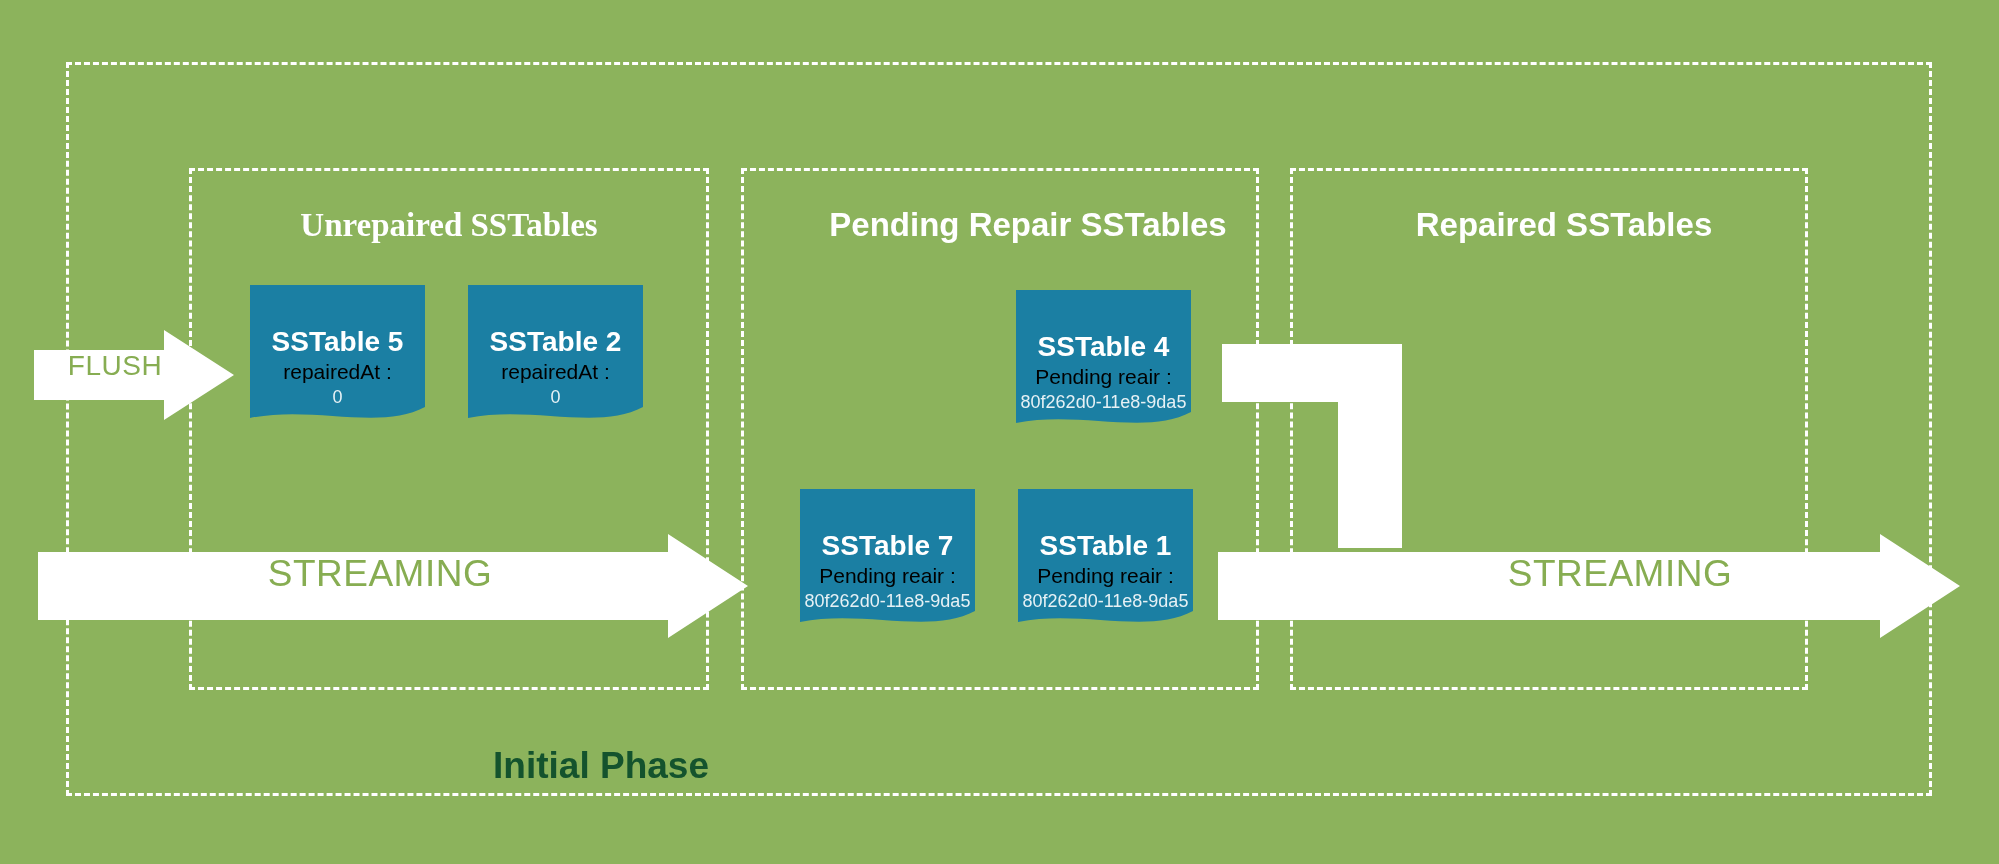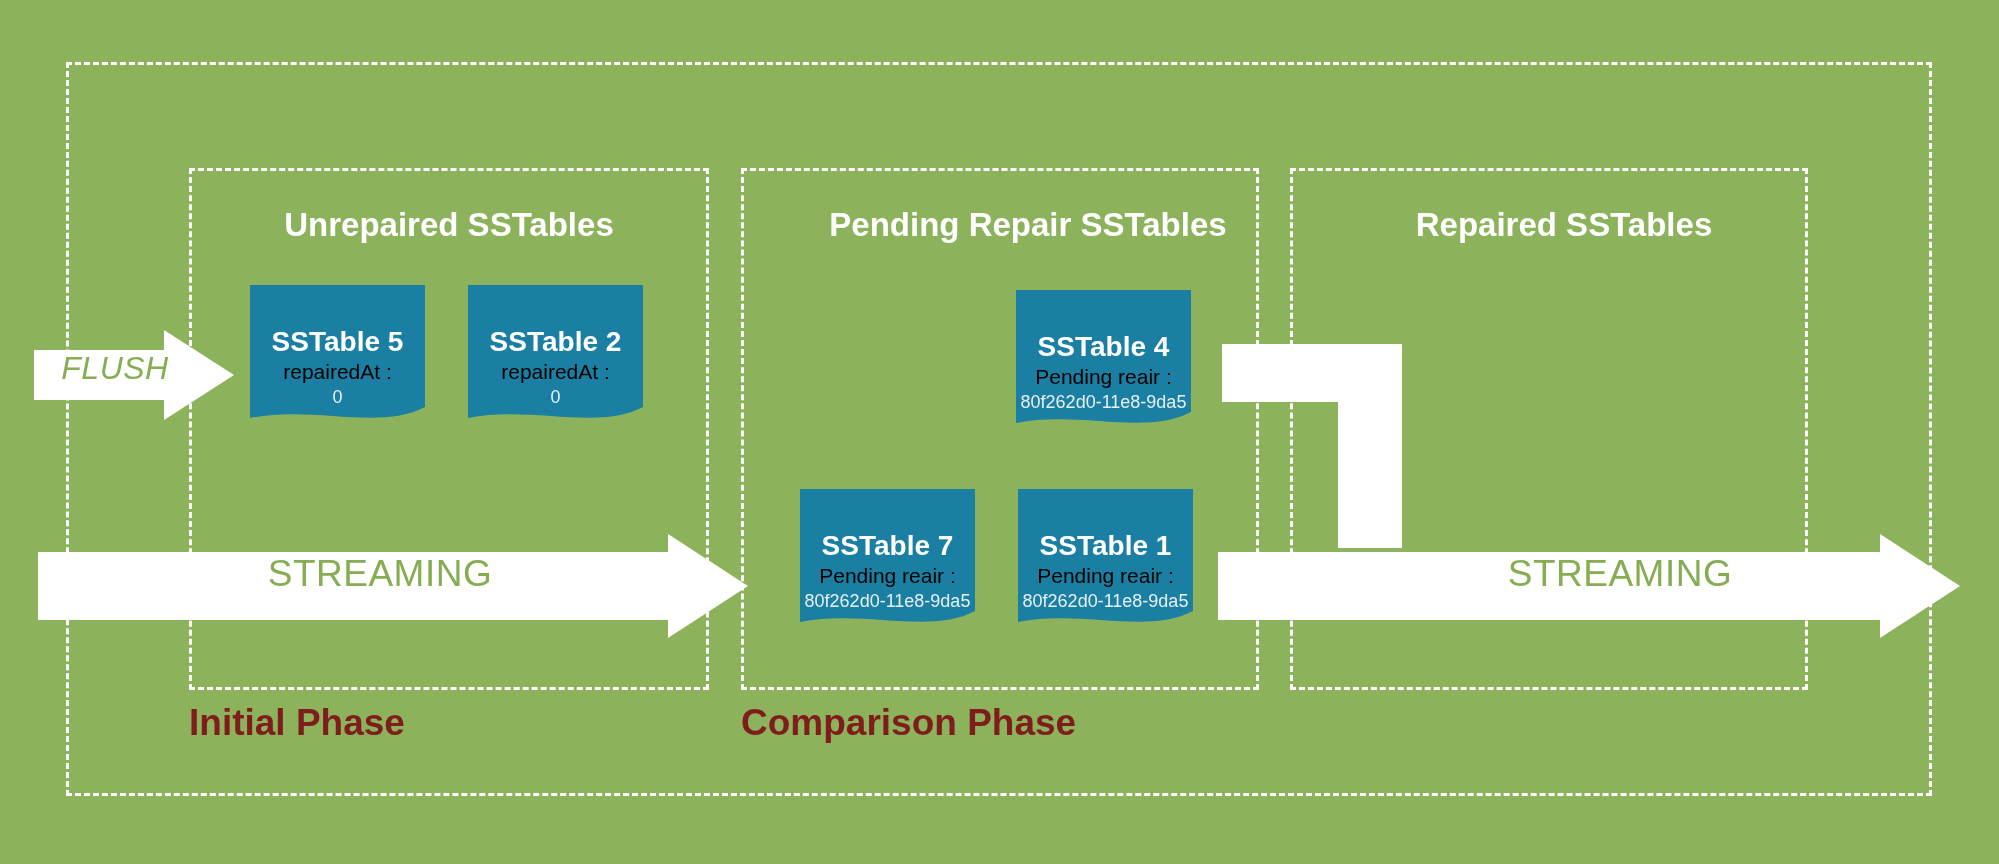--- a/index.html
+++ b/index.html
@@ -37,34 +37,34 @@
     position: absolute;
     top: 202px;
     height: 46px;
     line-height: 46px;
     color: #ffffff;
     font-size: 33px;
     font-weight: bold;
     text-align: center;
     white-space: nowrap;
   }
-  #header-unrepaired { left: 189px;  width: 520px; }
+  #header-unrepaired { left: 189px;  width: 520px; font-family: Liberation Serif, serif; }
   #header-pending    { left: 769px;  width: 518px; }
   #header-repaired   { left: 1290px; width: 518px; padding-left: 15px; }
 
   
   .phase-label {
     position: absolute;
-    top: 697px;
+    top: 740px;
     height: 52px;
     line-height: 52px;
-    color: #7f1d1d;
+    color: #14532d;
     font-size: 37px;
     font-weight: bold;
-    text-align: left;
+    text-align: right;
     white-space: nowrap;
   }
   #phase-initial      { left: 189px;  width: 520px; }
   #phase-comparison   { left: 741px;  width: 518px; }
   #phase-finalization { left: 1290px; width: 518px; }
 
   
   .white-shape { position: absolute; }
 
   #flush-arrow    { left: 34px;   top: 330px; width: 200px;  height: 90px; }
@@ -74,21 +74,21 @@
 
   .arrow-text {
     position: absolute;
     color: #87ad52;
     font-size: 37px;
     font-weight: normal;
     letter-spacing: 0.5px;
     white-space: nowrap;
     text-align: center;
   }
-  #flush-label    { left: 50px;  top: 350px; width: 130px; font-size: 32px; font-style: italic; }
+  #flush-label    { left: 50px;  top: 350px; width: 130px; font-size: 28px; }
   #stream-label-1 { left: 160px; top: 553px; width: 440px; }
   #stream-label-2 { left: 1400px;top: 553px; width: 440px; }
 
   
   .sstable {
     position: absolute;
     width: 175px;
     height: 150px;
   }
   .sstable .card-bg {
@@ -214,15 +214,14 @@
       <path d="M0,0 H175 V122 C130,146 62,120 0,133 Z" fill="#1b7fa3"></path>
     </svg>
     <div class="card-text">
       <span class="card-title">SSTable 1</span>
       <span class="card-sub">Pending reair :</span>
       <span class="card-val">80f262d0-11e8-9da5</span>
     </div>
   </div>
 
   <div class="phase-label" id="phase-initial">Initial Phase</div>
-  <div class="phase-label" id="phase-comparison">Comparison Phase</div>
 
 </div>
 
 </body></html>

